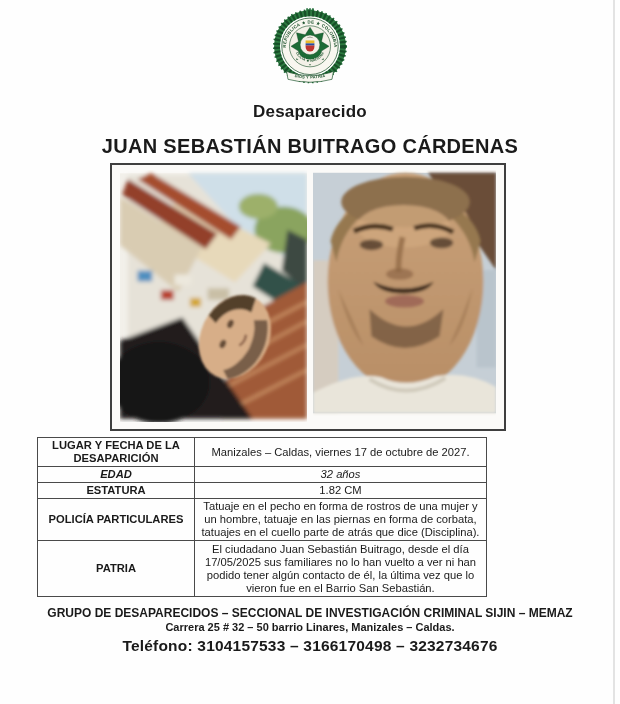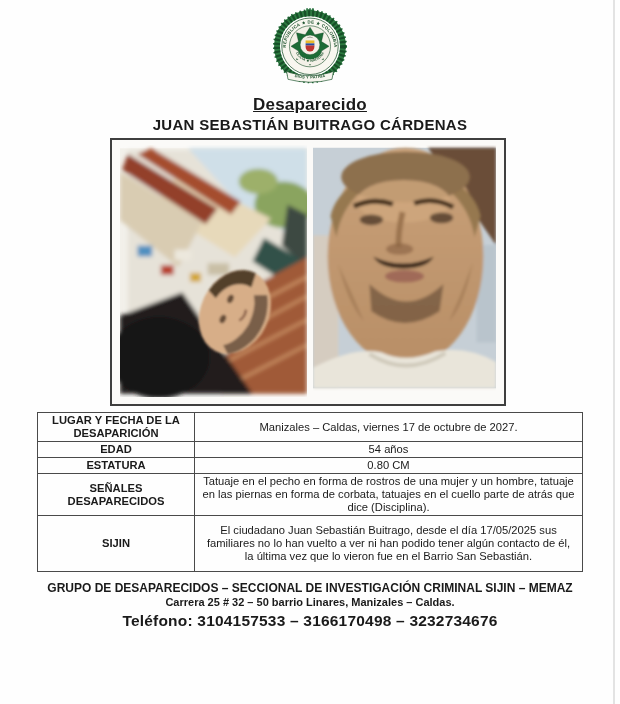--- a/index.html
+++ b/index.html
@@ -8,30 +8,30 @@
   .page {
     position:relative; width:620px; height:704px; background:#fefefe;
     overflow:hidden;
   }
   .page::after{
     content:""; position:absolute; top:0; right:5px; width:2px; height:100%;
     background:#dcdcdc; opacity:.8;
   }
   .header { text-align:center; padding-top:8px; }
   .emblem { display:block; margin:0 auto; }
-  .poster-title { font-size:17px; font-weight:bold; margin-top:6px; letter-spacing:.2px;text-decoration:underline; }
-  .person-name { font-size:15px; font-weight:bold; margin-top:1px; letter-spacing:.3px; }
+  .poster-title { font-size:17px; font-weight:bold; margin-top:13px; letter-spacing:.2px; }
+  .person-name { font-size:20px; font-weight:bold; margin-top:13px; letter-spacing:.3px; }
   .photo-box {
     width:396px; height:268px; margin:5px 0 0 110px;
     border:2px solid #3f3f3f; background:#fbfaf8;
     display:flex; gap:6px; padding:5px 8px 11px 8px;
   }
   .photo { display:block; }
   .details-table {
-    width:546px; margin:6px 0 0 37px;
+    width:450px; margin:6px 0 0 37px;
     border-collapse:collapse; table-layout:fixed;border-radius:7px;
   }
   .details-table th, .details-table td {
     border:1px solid #4a4a4a; font-size:11.2px; line-height:13px;
     text-align:center; vertical-align:middle; padding:1px 6px;
   }
   .details-table th { width:157px; font-weight:bold; }
   .footer { text-align:center; margin-top:9px; }
   .footer-line1, .footer-line2 { font-size:12px; font-weight:bold; line-height:14px; }
   .footer-line3 { font-size:11px; font-weight:bold; line-height:14px; }
@@ -170,34 +170,34 @@
       </g>
     </svg>
   </div>
 
   <table class="details-table">
     <tbody>
         <tr style="height: 28px;">
           <th>LUGAR Y FECHA DE LA DESAPARICIÓN</th>
           <td>Manizales – Caldas, viernes 17 de octubre de 2027.</td>
         </tr>
-        <tr style="height: 15px;">
+        <tr style="height: 15px; font-style: italic;">
           <th>EDAD</th>
-          <td>54 años</td>
+          <td>32 años</td>
         </tr>
         <tr style="height: 15px;">
           <th>ESTATURA</th>
-          <td>0.80 CM</td>
+          <td>1.82 CM</td>
         </tr>
         <tr style="height: 41px;">
-          <th>SEÑALES DESAPARECIDOS</th>
+          <th>POLICÍA PARTICULARES</th>
           <td>Tatuaje en el pecho en forma de rostros de una mujer y un hombre, tatuaje en las piernas en forma de corbata, tatuajes en el cuello parte de atrás que dice (Disciplina).</td>
         </tr>
         <tr style="height: 56px;">
-          <th>SIJIN</th>
+          <th>PATRIA</th>
           <td>El ciudadano Juan Sebastián Buitrago, desde el día 17/05/2025 sus familiares no lo han vuelto a ver ni han podido tener algún contacto de él, la última vez que lo vieron fue en el Barrio San Sebastián.</td>
         </tr>
       </tbody>
   </table>
 
   <div class="footer">
     <div class="footer-line1">GRUPO DE DESAPARECIDOS – SECCIONAL DE INVESTIGACIÓN CRIMINAL SIJIN – MEMAZ</div>
     <div class="footer-line3">Carrera 25 # 32 – 50 barrio Linares, Manizales – Caldas.</div>
     <div class="footer-phone">Teléfono: 3104157533 – 3166170498 – 3232734676</div>
   </div>

